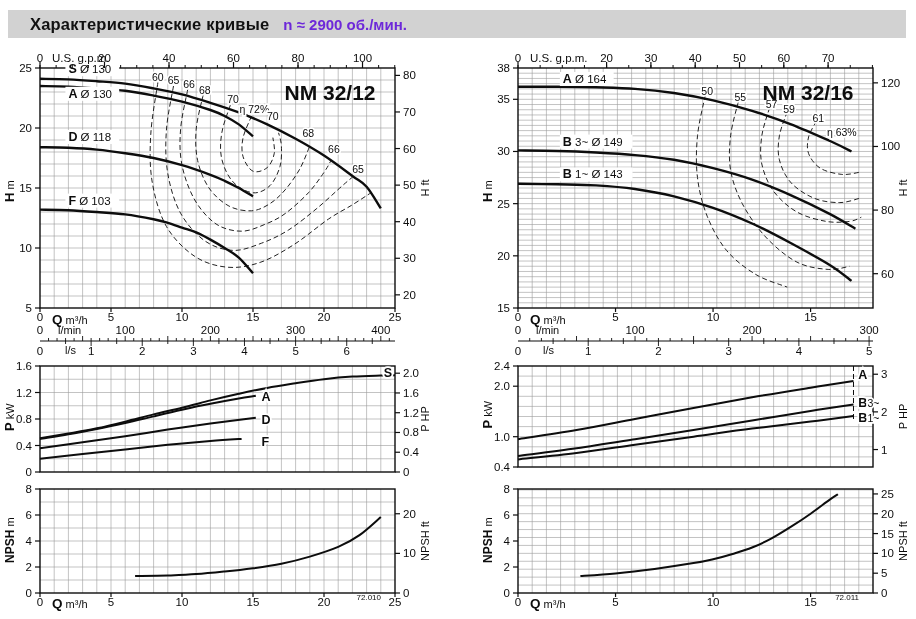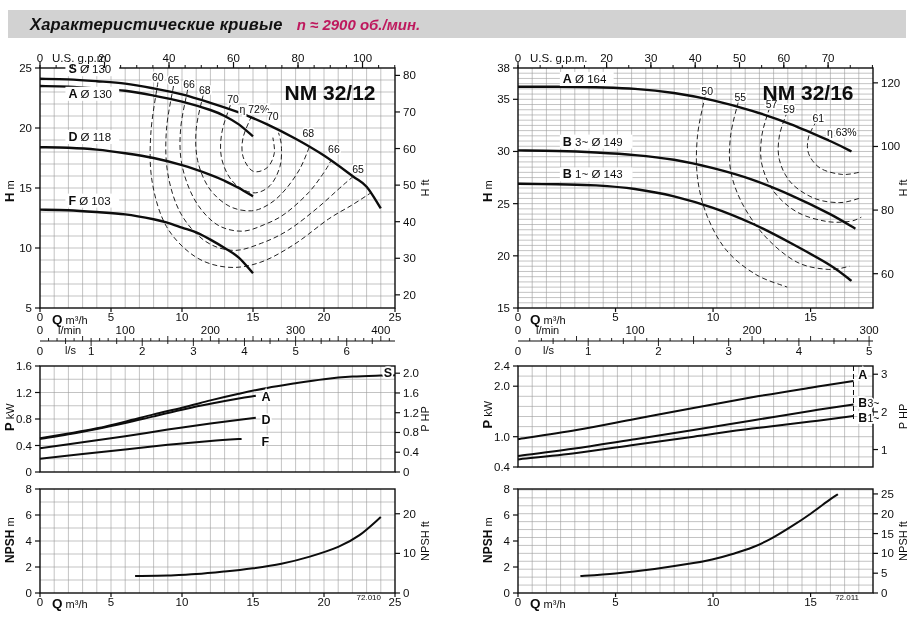--- a/index.html
+++ b/index.html
@@ -1,21 +1,21 @@
 <!DOCTYPE html>
 <html><head>
 <meta charset="utf-8">
 <style>
   html,body{margin:0;padding:0;background:#fff;}
   .page{position:relative;width:916px;height:619px;background:#fff;overflow:hidden;
         font-family:"Liberation Sans",sans-serif;}
   .title-bar{position:absolute;left:8px;top:10px;width:898px;height:28px;background:#d2d2d2;
-             display:flex;align-items:center;font-style:italic;}
+             display:flex;align-items:center;}
   .title-bar .t{font-weight:bold;font-size:16.5px;color:#111;margin-left:22px;letter-spacing:.2px;}
-  .title-bar .s{font-weight:bold;font-size:15px;color:#be185d;margin-left:14px;}
+  .title-bar .s{font-weight:bold;font-size:15px;color:#6d28d9;margin-left:14px;}
   svg{position:absolute;left:0;top:0;}
   svg text{font-family:"Liberation Sans",sans-serif;}
 </style>
 </head>
 <body>
 
 <div class="page">
   <div class="title-bar">
     <span class="t">Характеристические кривые</span>
     <span class="s">n ≈ 2900  об./мин.</span>

